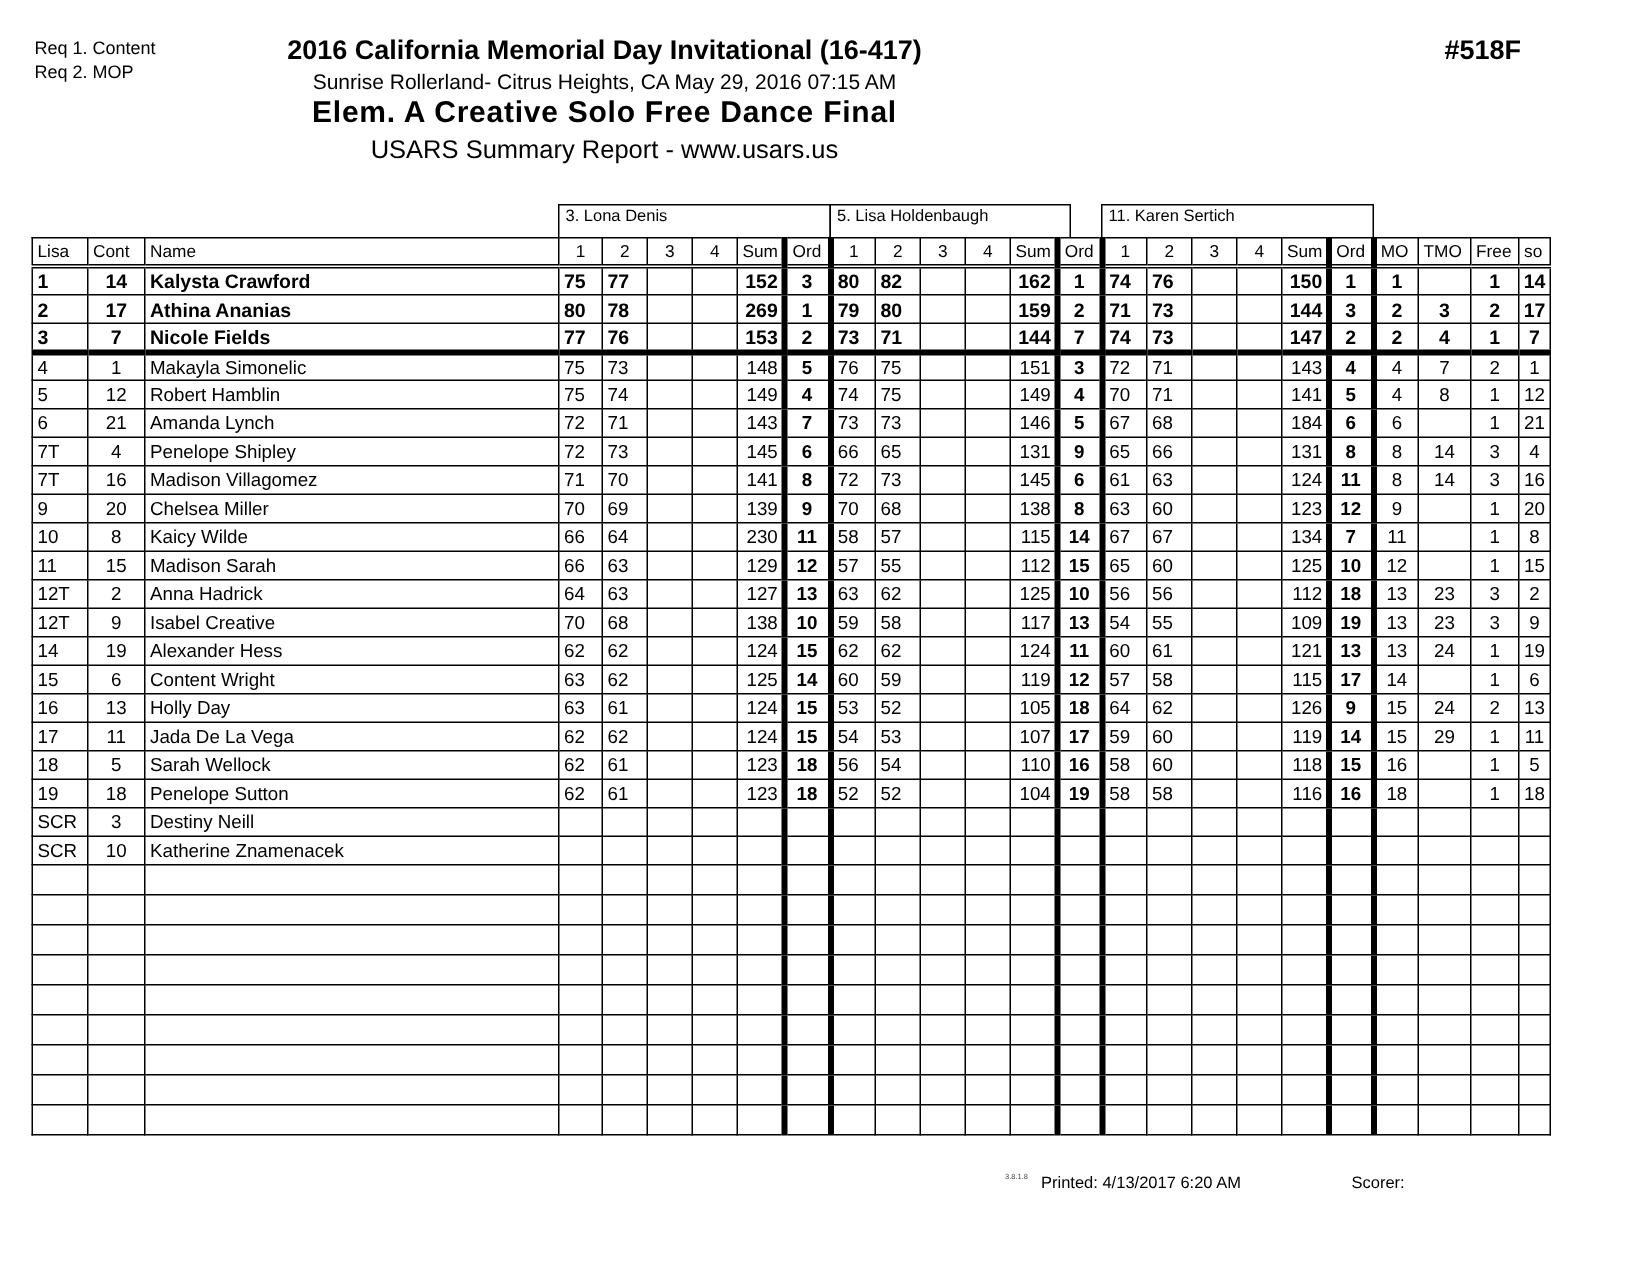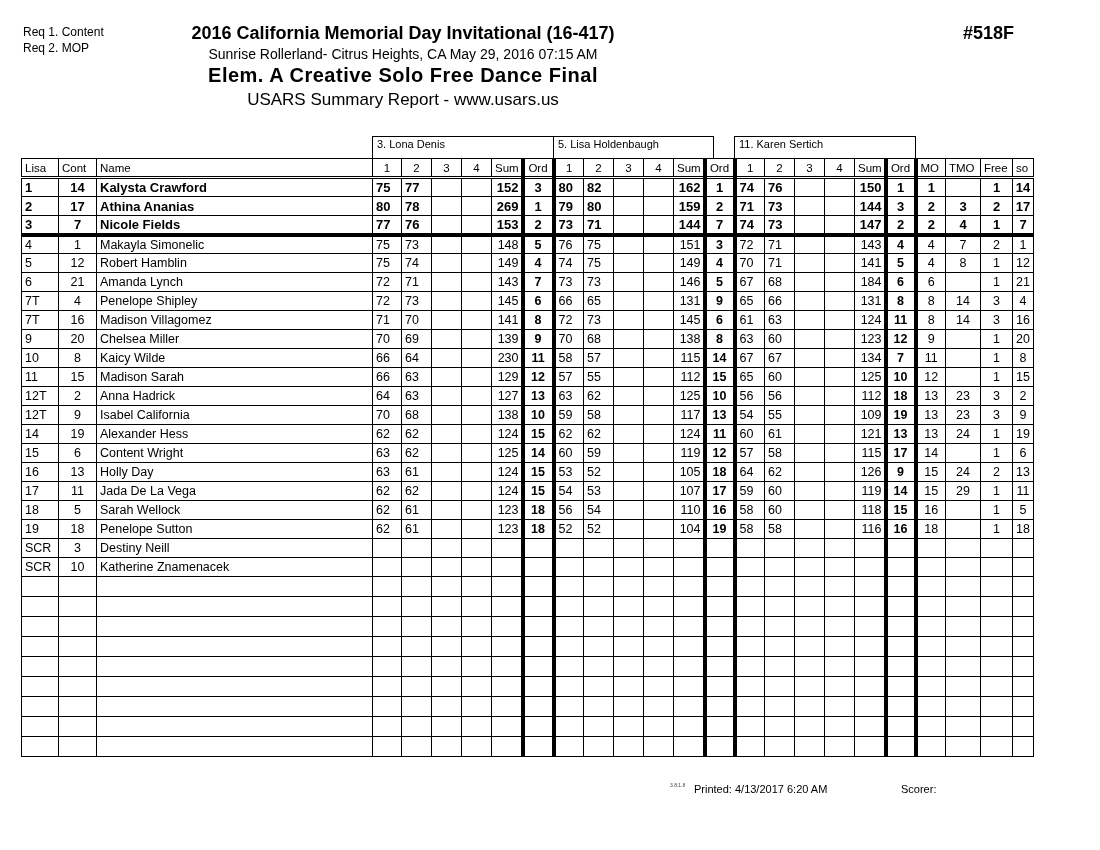--- a/index.html
+++ b/index.html
@@ -420,21 +420,21 @@
         <td class="r thickR">112</td>
         <td class="c b thickR">18</td>
         <td class="c">13</td>
         <td class="c">23</td>
         <td class="c">3</td>
         <td class="c">2</td>
       </tr>
       <tr>
         <td>12T</td>
         <td class="c">9</td>
-        <td>Isabel California</td>
+        <td>Isabel Creative</td>
         <td>70</td>
         <td>68</td>
         <td></td>
         <td></td>
         <td class="r thickR">138</td>
         <td class="c b thickR">10</td>
         <td>59</td>
         <td>58</td>
         <td></td>
         <td></td>

